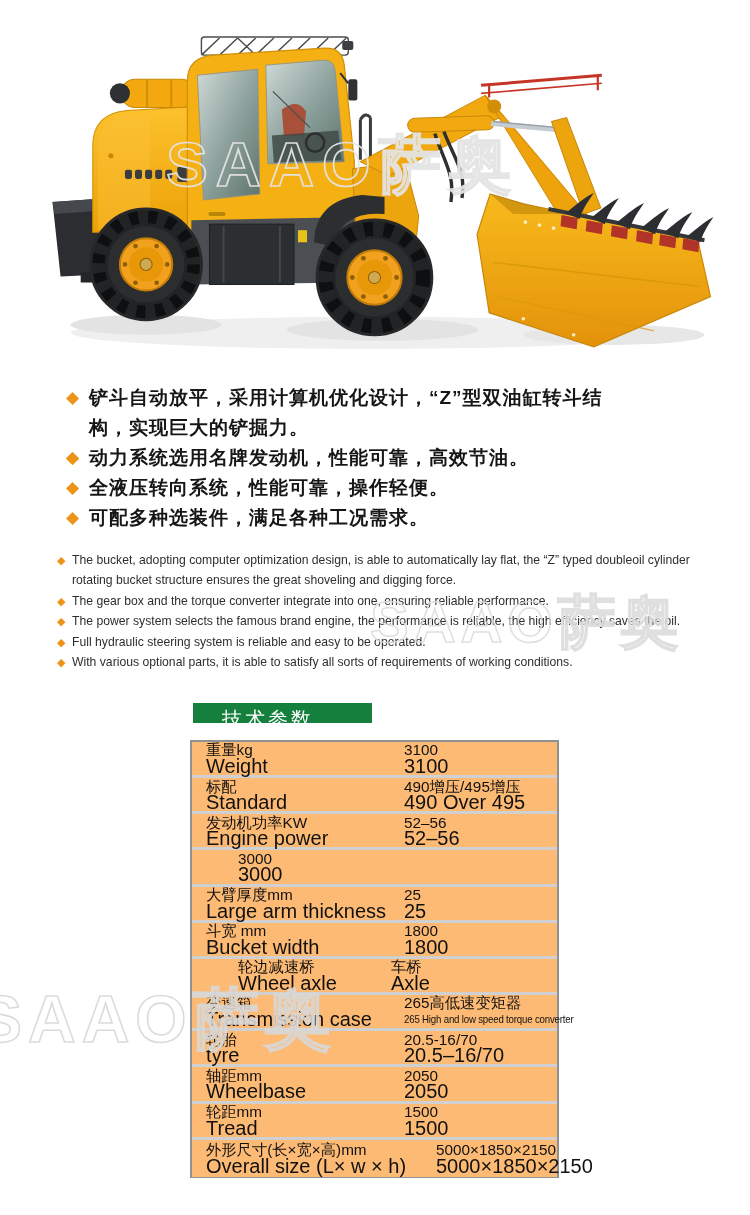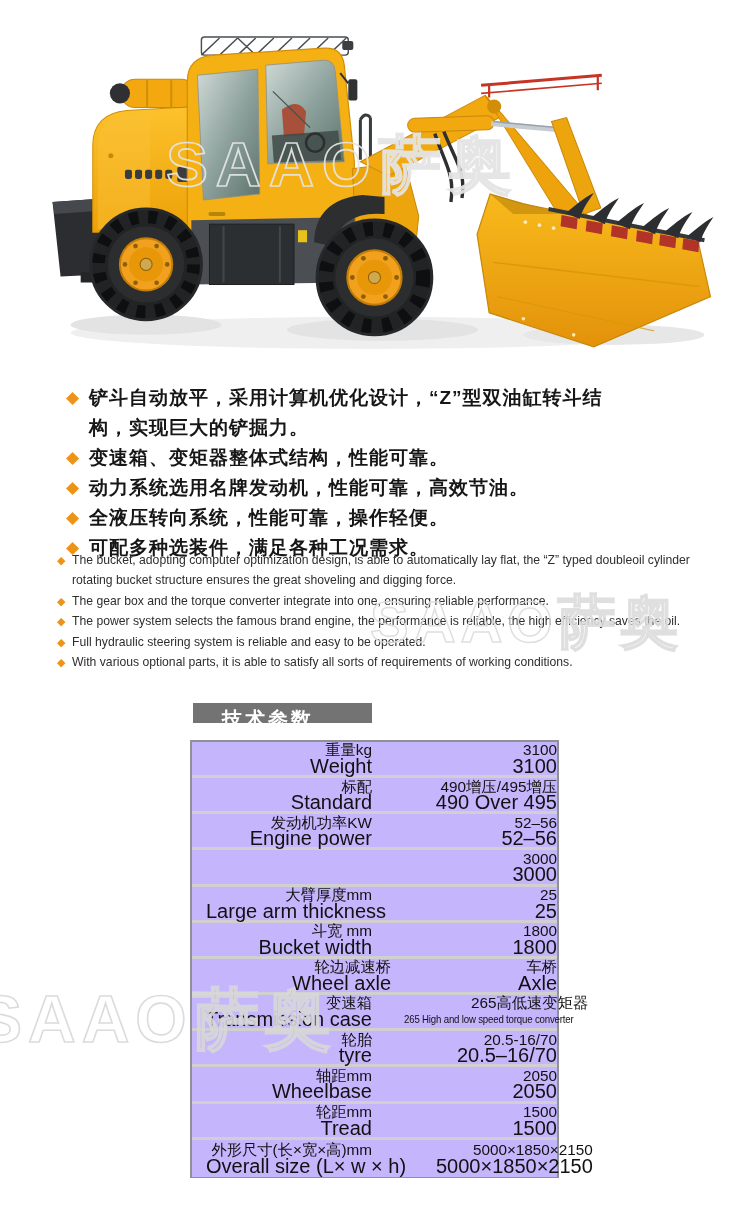--- a/index.html
+++ b/index.html
@@ -16,29 +16,29 @@
   .features-cn li{position:relative;padding-left:21px;}
   .features-cn .dia{position:absolute;left:-2px;top:0;color:#ED9418;font-size:17px;font-weight:normal;}
 
   
   .features-en{position:absolute;left:57px;top:550px;width:662px;margin:0;padding:0;list-style:none;
                font-size:12.2px;color:#2e2e2e;line-height:20.4px;}
   .features-en li{position:relative;padding-left:15px;}
   .features-en .dia{position:absolute;left:0;top:0;color:#ED9418;font-size:11px;}
 
   
-  .tech-header{position:absolute;left:193px;top:703px;width:179px;height:20px;background:#737373;
-               color:#fff;font-size:20px;font-weight:bold;line-height:33px;padding-left:29px;
+  .tech-header{position:absolute;left:193px;top:703px;width:179px;height:20px;background:#15803d;
+               color:#fff;font-size:20px;font-weight:normal;line-height:33px;padding-left:29px;
                letter-spacing:3px;box-sizing:border-box;}
 
   
   .spec-table{position:absolute;left:190px;top:740px;width:369px;height:438px;box-sizing:border-box;
               border:2px solid #8e9296;background:#d2d2d2;}
-  .spec-row{height:36.16px;box-sizing:border-box;background:#c4b5fd;border-bottom:3px solid #d0d0d0;
-            display:flex;align-items:center;padding:0 0 0 14px;text-align:right;}
+  .spec-row{height:36.16px;box-sizing:border-box;background:#fdba74;border-bottom:3px solid #d0d0d0;
+            display:flex;align-items:center;padding:0 0 0 14px;}
   .spec-row:last-child{border-bottom:none;height:37px;gap:32px;}
   .spec-row .col{display:flex;flex-direction:column;justify-content:center;}
   .spec-row .lbl{width:166px;flex:none;white-space:nowrap;}
   .spec-row .val{flex:1;white-space:nowrap;margin-left:32px;}
   .spec-row .cn{font-size:15.3px;line-height:16.6px;color:#111;}
   .spec-row .en{font-size:20px;line-height:15.8px;color:#111;}
   .spec-row .en.cond{font-size:10.5px;letter-spacing:-0.2px;transform:scaleX(.92);transform-origin:left center;}
 
   
   .wm{position:absolute;pointer-events:none;}
@@ -226,21 +226,21 @@
             <circle cx="520" cy="300" r="1.8"></circle>
         </g>
       </g>
 
       <text x="115" y="152" font-size="62" font-weight="bold" letter-spacing="8" stroke="#e4e4e4" stroke-width="1.7" fill="none" opacity="0.95">SAAO萨奥</text>
     </svg>
   </div>
 
   <ul class="features-cn">
       <li><span class="dia">◆</span><span>铲斗自动放平，采用计算机优化设计，“Z”型双油缸转斗结构，实现巨大的铲掘力。</span></li>
-      <li><span class="dia">◆</span><span>变速箱、变矩器整体式结构，性能可靠。</span></li>
+      <li><span class="dia">◆</span></li>
       <li><span class="dia">◆</span><span>动力系统选用名牌发动机，性能可靠，高效节油。</span></li>
       <li><span class="dia">◆</span><span>全液压转向系统，性能可靠，操作轻便。</span></li>
       <li><span class="dia">◆</span><span>可配多种选装件，满足各种工况需求。</span></li>
     </ul>
 
   <ul class="features-en">
       <li><span class="dia">◆</span><span>The bucket, adopting computer optimization design, is able to automatically lay flat, the “Z” typed doubleoil cylinder rotating bucket structure ensures the great shoveling and digging force.</span></li>
       <li><span class="dia">◆</span><span>The gear box and the torque converter integrate into one, ensuring reliable performance.</span></li>
       <li><span class="dia">◆</span><span>The power system selects the famous brand engine, the performance is reliable, the high efficiency saves the oil.</span></li>
       <li><span class="dia">◆</span><span>Full hydraulic steering system is reliable and easy to be operated.</span></li>

